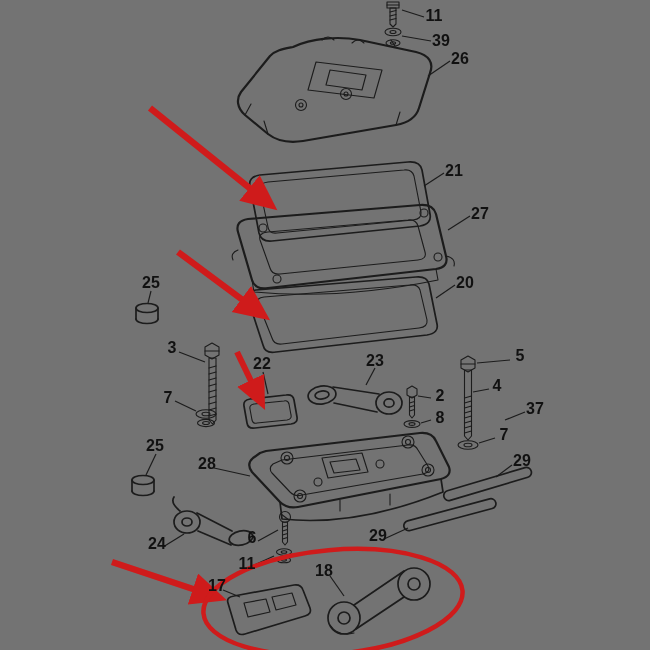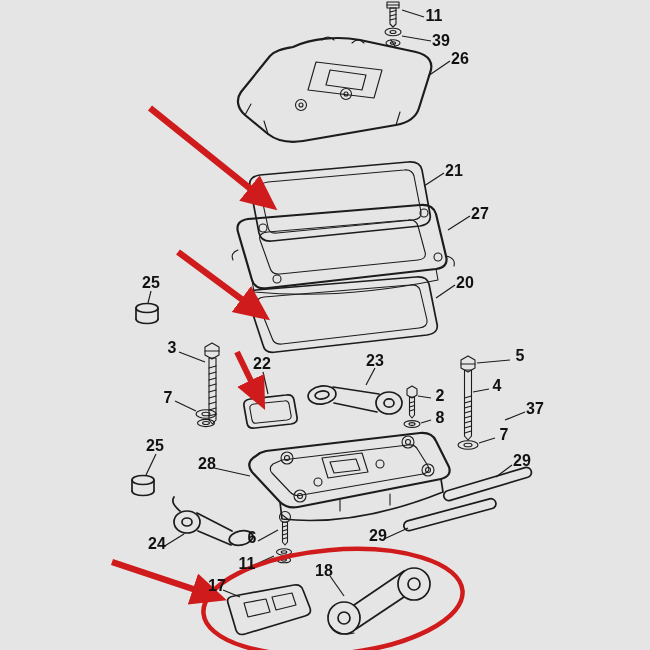--- a/index.html
+++ b/index.html
@@ -1,19 +1,19 @@
 <!DOCTYPE html>
 <html><head>
 <meta charset="utf-8">
 <style>
   html,body{margin:0;padding:0;background:#ffffff;}
   .stage{
     position:relative;
     width:650px;height:650px;
-    background:#e5e5e5;
+    background:#737373;
     font-family:"Liberation Sans", sans-serif;
     overflow:hidden;
   }
   svg{display:block;}
   .ink{stroke:#1c1c1c;fill:none;stroke-linecap:round;stroke-linejoin:round;}
   .thin{stroke-width:1.1;}
   .mid{stroke-width:1.7;}
   .thick{stroke-width:2.2;}
   .leader{stroke:#1c1c1c;stroke-width:1.2;fill:none;}
   .red{stroke:#cf1b1b;fill:none;}

